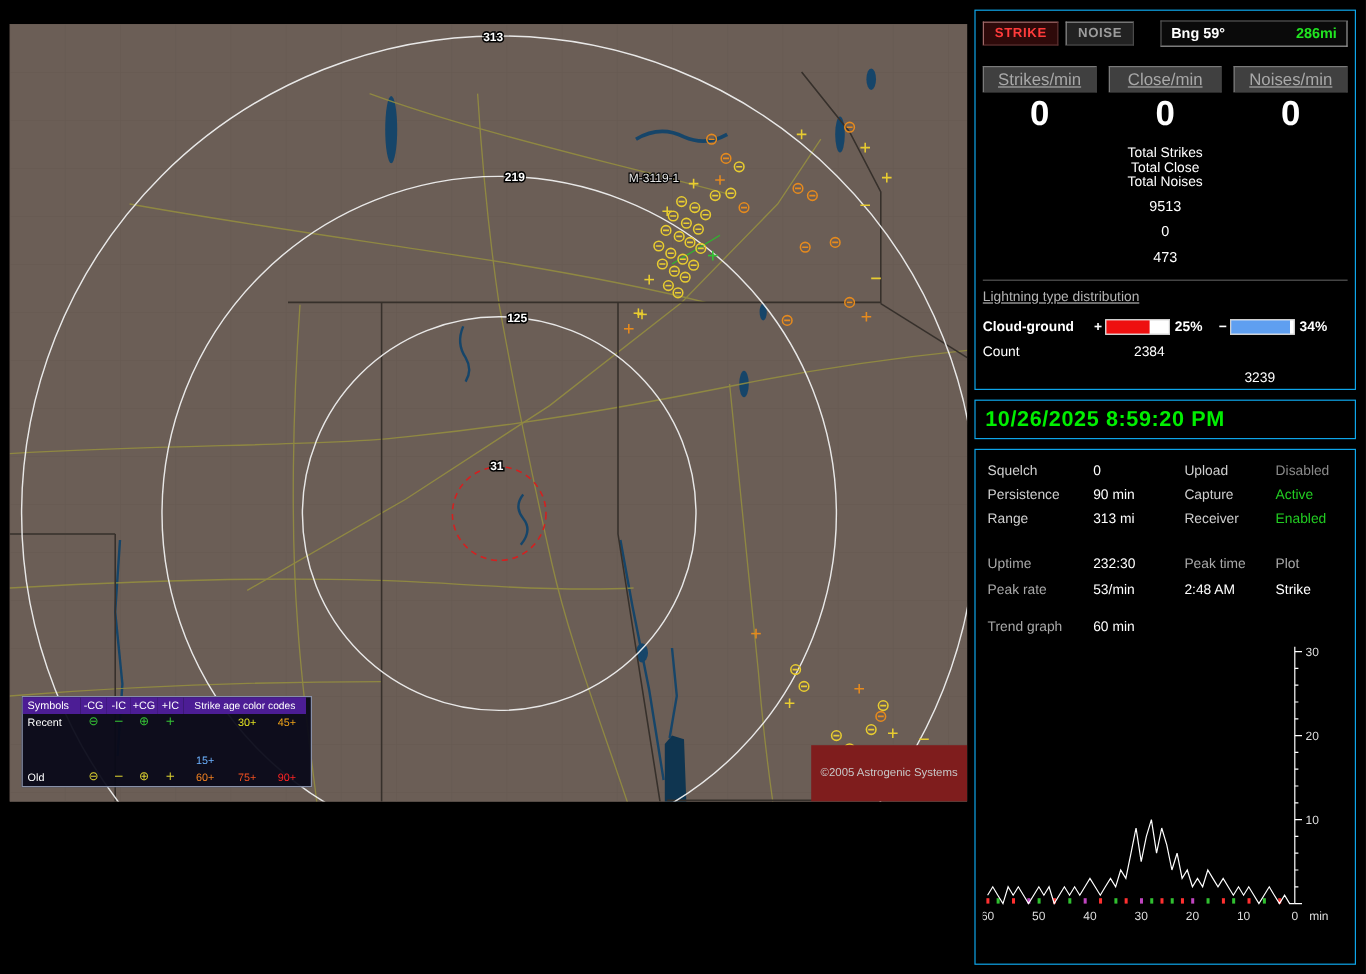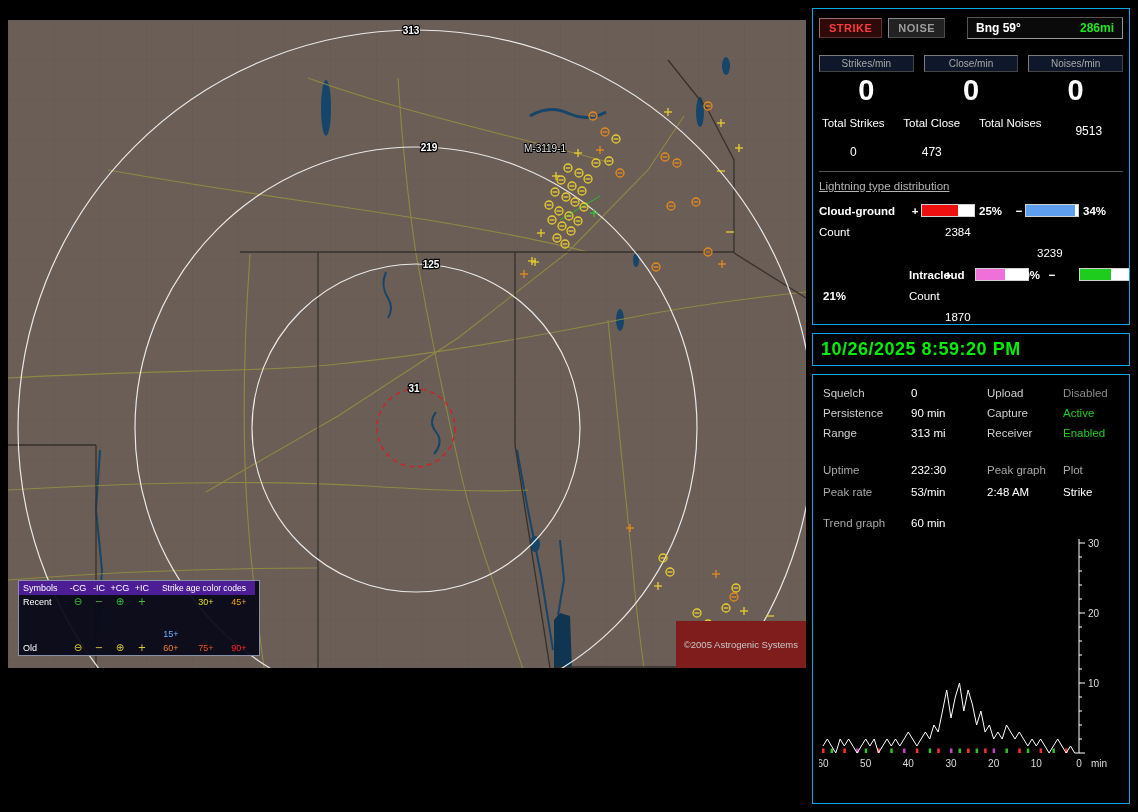--- a/index.html
+++ b/index.html
@@ -29,24 +29,24 @@
   .btn-row{display:flex;align-items:center;gap:6px;margin-bottom:16px;}
   .btn{font-size:11px;font-weight:bold;padding:3px 9px;letter-spacing:0.5px;cursor:default;}
   .btn-strike{background:#2e0a0a;color:#ff3b3b;border:1px solid;border-color:#a06a6a #5a3030 #5a3030 #a06a6a;}
   .btn-noise{background:#222;color:#9c9c9c;border:1px solid;border-color:#8a8a8a #4a4a4a #4a4a4a #8a8a8a;}
   .bearing{margin-left:auto;width:138px;display:flex;justify-content:space-between;align-items:center;
            background:#0a0a0a;border:1px solid;border-color:#555 #999 #999 #555;padding:3px 8px;
            font-size:12px;font-weight:bold;}
   .bearing .bng{color:#fff;}
   .bearing .dist{color:#21e421;}
   .rates{display:grid;grid-template-columns:1fr 1fr 1fr;column-gap:10px;margin-bottom:8px;}
-  .rate-btn{background:#0f172a;color:#a8a8a8;font-size:10px;text-align:center;padding:2px 0;
-            border:1px solid;border-color:#7a7a7a #434343 #434343 #7a7a7a;}
+  .rate-btn{background:#404040;color:#a8a8a8;font-size:14px;text-align:center;padding:2px 0;
+            border:1px solid;border-color:#7a7a7a #434343 #434343 #7a7a7a;text-decoration:underline;}
   .rate-val{font-size:29px;font-weight:bold;color:#fff;text-align:center;margin-top:2px;}
-  .totals{display:grid;grid-template-columns:1fr 1fr 1fr 1fr;column-gap:10px;margin-top:10px;margin-bottom:12px;}
+  .totals{display:grid;grid-template-columns:1fr;column-gap:10px;margin-top:10px;margin-bottom:12px;}
   .total-label{color:#fff;font-size:11.5px;text-align:center;}
   .total-val{color:#fff;font-size:12px;text-align:center;margin-top:7px;}
   .divider{border-top:1px solid #555;margin:10px 0 8px 0;}
   .dist-title{color:#b4b4b4;font-size:11.5px;text-decoration:underline;margin-bottom:12px;}
   .dist-grid{display:grid;grid-template-columns:90px 12px 54px 38px 12px 54px 1fr;
              row-gap:9px;align-items:center;font-size:11.5px;color:#fff;}
   .dist-name{font-weight:bold;}
   .dist-sign{text-align:center;font-weight:bold;}
   .dist-bar{width:52px;height:11px;background:#fff;border:1px solid #cfcfcf;box-sizing:content-box;}
   .dist-fill{height:100%;}
@@ -526,21 +526,21 @@
 
         <div class="s-label">Range</div>
         <div class="s-val">313 mi</div>
         <div class="s-label">Receiver</div>
         <div class="s-val" style="color: rgb(34, 204, 34);">Enabled</div>
       </div>
 
       <div class="stats-grid">
         <div class="g-label">Uptime</div>
         <div class="s-val">232:30</div>
-        <div class="g-label">Peak graph</div>
+        <div class="g-label">Peak time</div>
         <div class="g-label">Plot</div>
 
         <div class="g-label">Peak rate</div>
         <div class="s-val">53/min</div>
         <div class="s-val">2:48 AM</div>
         <div class="s-val">Strike</div>
       </div>
 
       <div class="trend-row">
         <div class="g-label">Trend graph</div>

